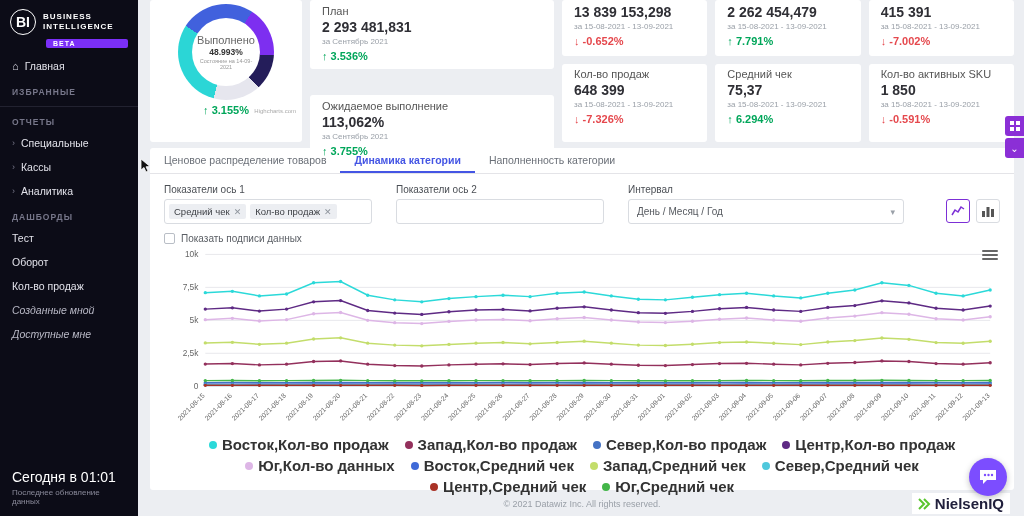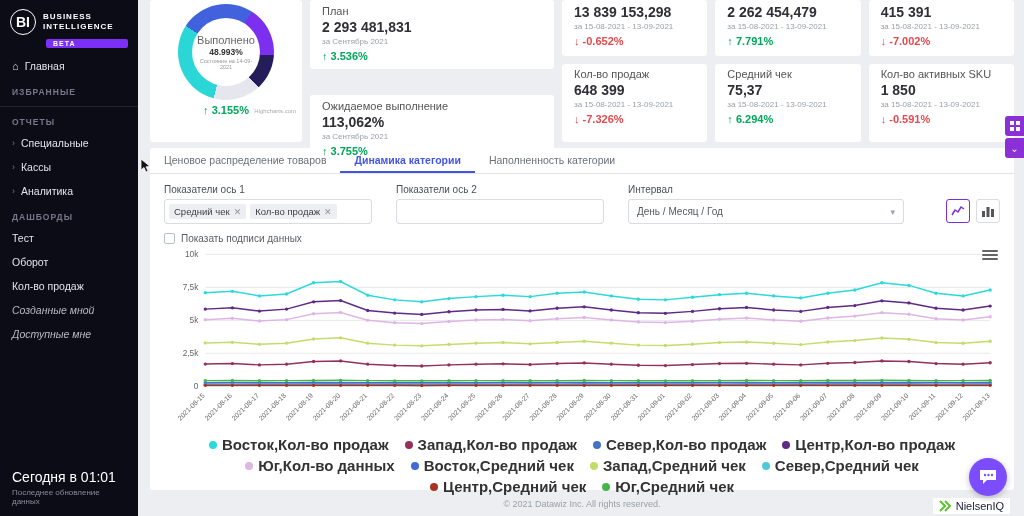--- a/index.html
+++ b/index.html
@@ -80,21 +80,21 @@
   .burger div { height:2px; background:#666; margin:2px 0; border-radius:1px; }
   #chart-svg { width:836px; height:188px; display:block; }
   .legend { display:flex; flex-wrap:wrap; justify-content:center; column-gap:16px; row-gap:4px; max-width:800px; margin:2px auto 0 auto; }
   .legend-item { display:flex; align-items:center; gap:5px; font-size:15px; font-weight:bold; color:#333; cursor:pointer; }
   .legend-dot { width:8px; height:8px; border-radius:50%; display:inline-block; }
   .hc-credit2 { position:absolute; right:4px; bottom:-14px; font-size:7px; color:#999; }
 
   
   .footer { position:absolute; left:0; right:0; bottom:0; height:24px; display:flex; align-items:center; justify-content:center; font-size:9px; color:#9aa0a8; }
   .niq { position:absolute; right:4px; bottom:2px; background:#fff; padding:2px 6px; display:flex; align-items:center; gap:3px; }
-  .niq-text { font-size:11px; font-weight:normal; color:#21203c; }
+  .niq-text { font-size:15px; font-weight:bold; color:#21203c; }
 
   
   .edge-btns { position:absolute; right:0; top:116px; display:flex; flex-direction:column; gap:2px; z-index:6; }
   .edge-btn { width:19px; height:20px; background:#8b2fd6; color:#fff; border:none; border-radius:3px 0 0 3px; font-size:10px; display:flex; align-items:center; justify-content:center; cursor:pointer; }
   .chat-fab { position:absolute; right:17px; bottom:20px; width:38px; height:38px; border-radius:50%; background:#7c4dff; border:none; display:flex; align-items:center; justify-content:center; box-shadow:0 2px 6px rgba(0,0,0,.25); cursor:pointer; z-index:7; }
   .cursor-arrow { position:absolute; left:140px; top:158px; z-index:9; }
 </style>
 </head>
 <body>
 

